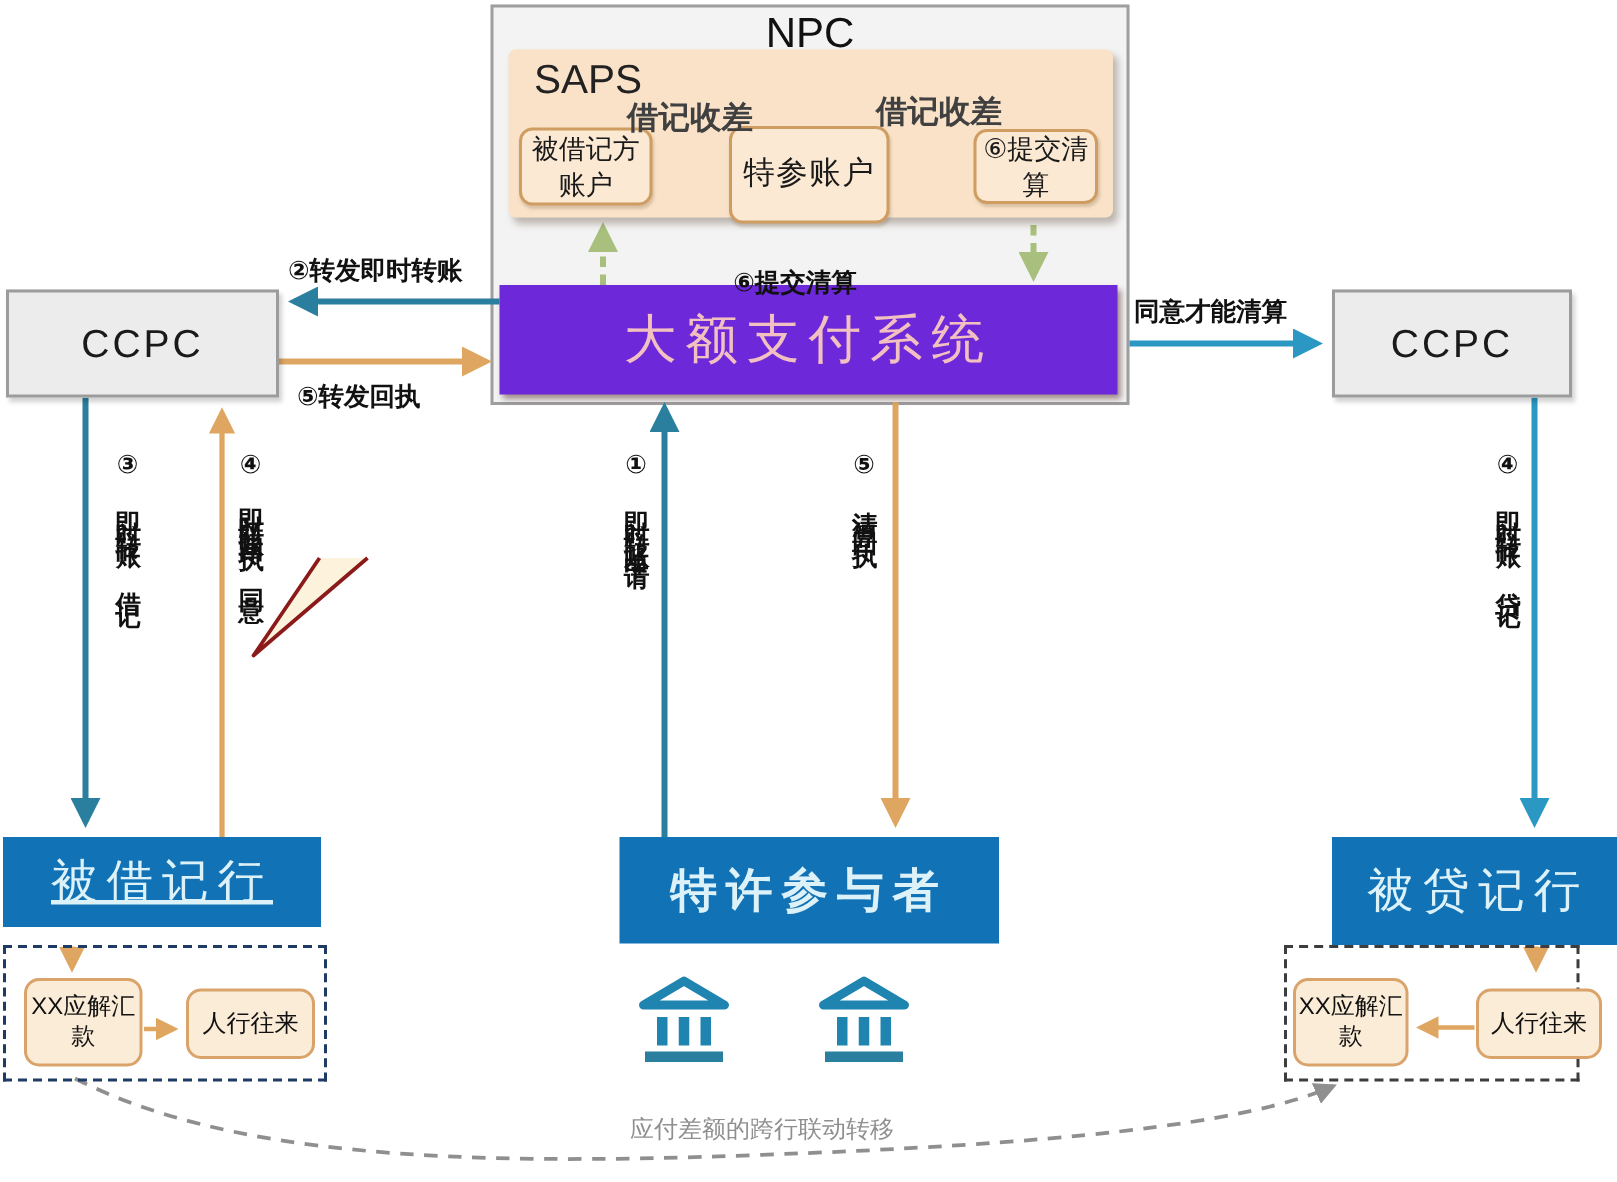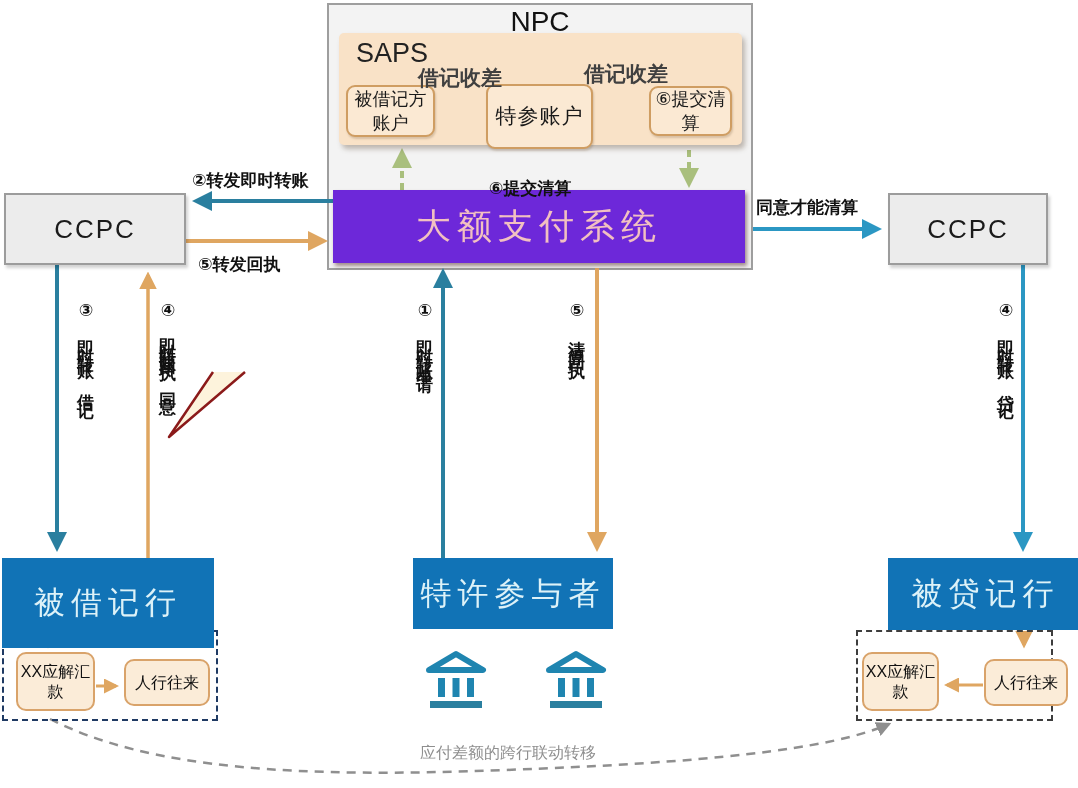--- a/index.html
+++ b/index.html
@@ -58,22 +58,22 @@
   .v4R{left:987px;}
 
   
   .callout{left:186px;top:329px;width:170px;height:45px;background:#fdf3dc;border:2.5px solid #8b1a1a;
            display:flex;align-items:center;justify-content:center;font-size:20px;font-weight:bold;
            color:#9b1b1b;z-index:4;letter-spacing:1px;}
 
   
   .bank-box{background:#1173b6;display:flex;align-items:center;justify-content:center;color:#ddf2f8;
             font-size:31px;letter-spacing:6px;z-index:2;}
-  .bank-debited{left:2px;top:558px;width:212px;height:90px;}
-  .bank-franchise{left:413px;top:558px;width:200px;height:71px;}
+  .bank-debited{left:2px;top:558px;width:212px;height:60px;text-decoration:underline;}
+  .bank-franchise{left:413px;top:558px;width:253px;height:71px;font-weight:bold;}
   .bank-credited{left:888px;top:558px;width:195px;height:72px;}
 
   
   .dashed-group{z-index:1;background:transparent;}
   .group-left{left:2px;top:630px;width:216px;height:91px;border:2px dashed #1f3a63;}
   .group-right{left:856px;top:630px;width:197px;height:91px;border:2px dashed #3d3d3d;}
 
   .mini{background:#fbecd8;border:2px solid #d9a36a;border-radius:10px;display:flex;align-items:center;
         justify-content:center;text-align:center;font-size:16px;line-height:1.25;z-index:2;color:#111;}
   .remit-left{left:16px;top:652px;width:79px;height:59px;}

